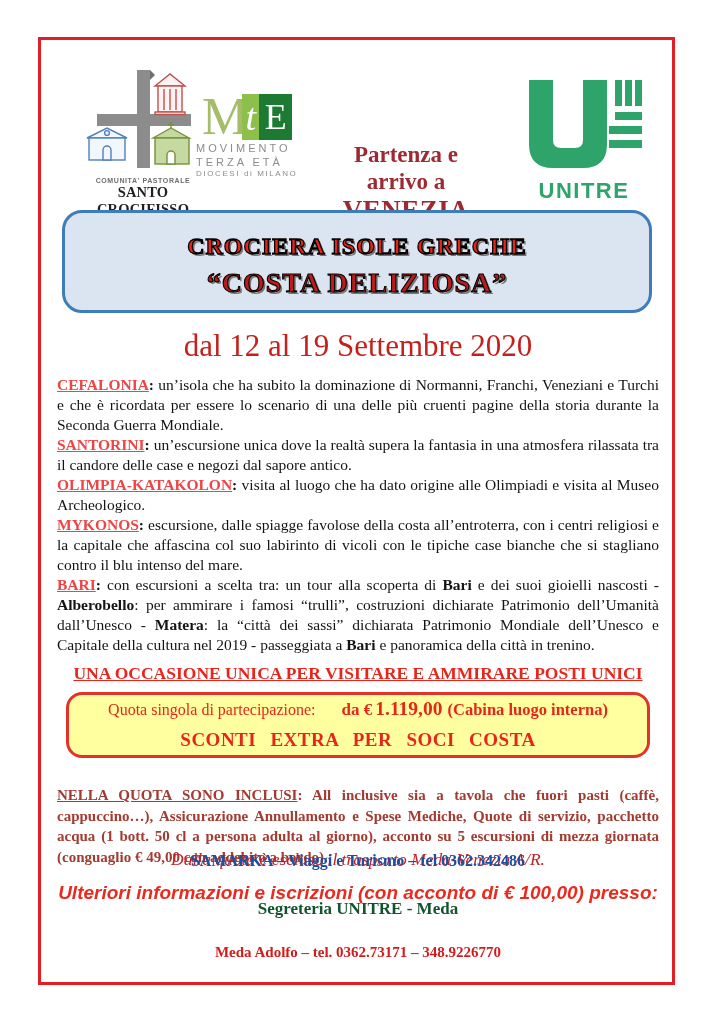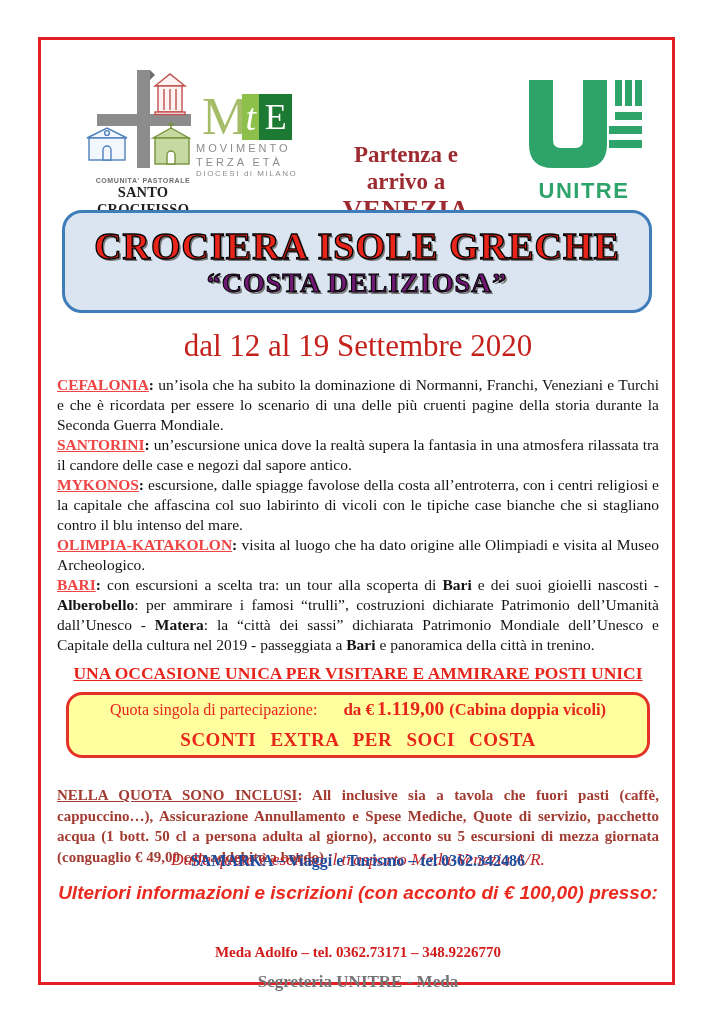--- a/index.html
+++ b/index.html
@@ -38,25 +38,25 @@
   .logo-unitre{position:absolute;left:514px;top:76px;width:140px;text-align:center;}
   .unitre-label{font-family:"Liberation Sans",sans-serif;font-weight:700;font-size:22px;
     letter-spacing:1.5px;color:#2ea36a;display:block;margin-top:2px;}
   
   .title-box{
     position:absolute;left:62px;top:210px;width:584px;height:97px;
     background:#dbe5f1;border:3px solid #3f7cba;border-radius:20px;
     display:flex;flex-direction:column;align-items:center;justify-content:center;
   }
   .main-title{
-    font-size:38px;font-weight:700;color:#e8251b;letter-spacing:1px;line-height:42px;
+    font-size:24px;font-weight:700;color:#e8251b;letter-spacing:1px;line-height:42px;
     -webkit-text-stroke:1.3px #000;text-shadow:2px 2px 0 #777;
   }
   .sub-title{
-    font-size:28px;font-weight:700;color:#701a75;letter-spacing:1px;line-height:32px;
+    font-size:28px;font-weight:700;color:#b91c1c;letter-spacing:1px;line-height:32px;
     -webkit-text-stroke:1.1px #000;text-shadow:2px 2px 0 #777;
   }
   
   .date-line{position:absolute;left:57px;top:328px;width:602px;text-align:center;
     font-size:31px;color:#c5211c;}
   
   .content{position:absolute;left:57px;top:375px;width:602px;font-size:15.5px;
     line-height:20px;text-align:justify;color:#141414;}
   .content p{margin:0;}
   .dest-name{color:#ef4444;font-weight:700;text-decoration:underline;}
@@ -83,21 +83,21 @@
     font-size:15px;line-height:20.5px;color:#a23b31;text-align:justify;}
   .included-label{text-decoration:underline;}
   .excluded{position:absolute;left:57px;top:849px;width:602px;text-align:center;
     font-style:italic;font-size:17.5px;color:#c0232a;font-weight:500;}
   
   .info-line{position:absolute;left:57px;top:882px;width:602px;text-align:center;
     font-family:"Liberation Sans",sans-serif;font-weight:700;font-style:italic;
     font-size:19px;color:#ea2a1f;}
   .contact{position:absolute;left:57px;width:602px;text-align:center;font-weight:700;}
   .contact-samarka{top:852px;color:#1d4fa1;font-size:16px;}
-  .contact-unitre{top:972px;color:#737373;font-size:17px;}
+  .contact-unitre{top:899px;color:#14532d;font-size:17px;}
   .contact-meda{top:944px;color:#d11c1c;font-size:15px;}
 </style>
 </head>
 <body>
 
 <div class="frame"></div>
 
 <div class="logo-sc">
   <svg width="128" height="102" viewBox="0 0 128 102">
     <g>
@@ -168,30 +168,30 @@
 <div class="title-box">
   <div class="main-title">CROCIERA ISOLE GRECHE</div>
   <div class="sub-title">“COSTA DELIZIOSA”</div>
 </div>
 
 <div class="date-line">dal 12 al 19 Settembre 2020</div>
 
 <div class="content">
   <p><span class="dest-name">CEFALONIA</span><span><span class="seg-b">:</span><span> un’isola che ha subito la dominazione di Normanni, Franchi, Veneziani e Turchi e che è ricordata per essere lo scenario di una delle più cruenti pagine della storia durante la Seconda Guerra Mondiale.</span></span></p>
   <p><span class="dest-name">SANTORINI</span><span><span class="seg-b">:</span><span> un’escursione unica dove la realtà supera la fantasia in una atmosfera rilassata tra il candore delle case e negozi dal sapore antico.</span></span></p>
+  <p><span class="dest-name">OLIMPIA-KATAKOLON</span><span><span class="seg-b">:</span><span> visita al luogo che ha dato origine alle Olimpiadi e visita al Museo Archeologico.</span></span></p>
   <p><span class="dest-name">MYKONOS</span><span><span class="seg-b">:</span><span> escursione, dalle spiagge favolose della costa all’entroterra, con i centri religiosi e la capitale che affascina col suo labirinto di vicoli con le tipiche case bianche che si stagliano contro il blu intenso del mare.</span></span></p>
-  <p><span class="dest-name">OLIMPIA-KATAKOLON</span><span><span class="seg-b">:</span><span> visita al luogo che ha dato origine alle Olimpiadi e visita al Museo Archeologico.</span></span></p>
   <p><span class="dest-name">BARI</span><span><span class="seg-b">:</span><span> con escursioni a scelta tra: un tour alla scoperta di </span><span class="seg-b">Bari</span><span> e dei suoi gioielli nascosti - </span><span class="seg-b">Alberobello</span><span>: per ammirare i famosi “trulli”, costruzioni dichiarate Patrimonio dell’Umanità dall’Unesco - </span><span class="seg-b">Matera</span><span>: la “città dei sassi” dichiarata Patrimonio Mondiale dell’Unesco e Capitale della cultura nel 2019 - passeggiata a </span><span class="seg-b">Bari</span><span> e panoramica della città in trenino.</span></span></p>
 </div>
 
 <div class="occasion">UNA OCCASIONE UNICA PER VISITARE E AMMIRARE POSTI UNICI</div>
 
 <div class="price-box">
   <div class="pb-line1">
-    <span class="pb-prefix">Quota singola di partecipazione:</span><span class="pb-lead">da €</span><span class="pb-amount">1.119,00</span><span class="pb-cabin">(Cabina doppia vicoli)</span>
+    <span class="pb-prefix">Quota singola di partecipazione:</span><span class="pb-lead">da €</span><span class="pb-amount">1.119,00</span><span class="pb-cabin">(Cabina luogo interna)</span>
   </div>
   <div class="pb-line2">SCONTI EXTRA PER SOCI COSTA</div>
 </div>
 
 <p class="included"><span class="included-label">NELLA QUOTA SONO INCLUSI</span><span><span>: All inclusive sia a tavola che fuori pasti (caffè, cappuccino…), Assicurazione Annullamento e Spese Mediche, Quote di servizio, pacchetto acqua (1 bott. 50 cl a persona adulta al giorno), acconto su 5 escursioni di mezza giornata (conguaglio € 49,00 con addebito a bordo).</span></span></p>
 
 <div class="excluded">Dalla quota è escluso il trasporto Meda-Venezia A/R.</div>
 
 <div class="info-line">Ulteriori informazioni e iscrizioni (con acconto di € 100,00) presso:</div>
 <div class="contact contact-samarka">SAMARKA – Viaggi e Turismo – tel 0362.342486</div>

